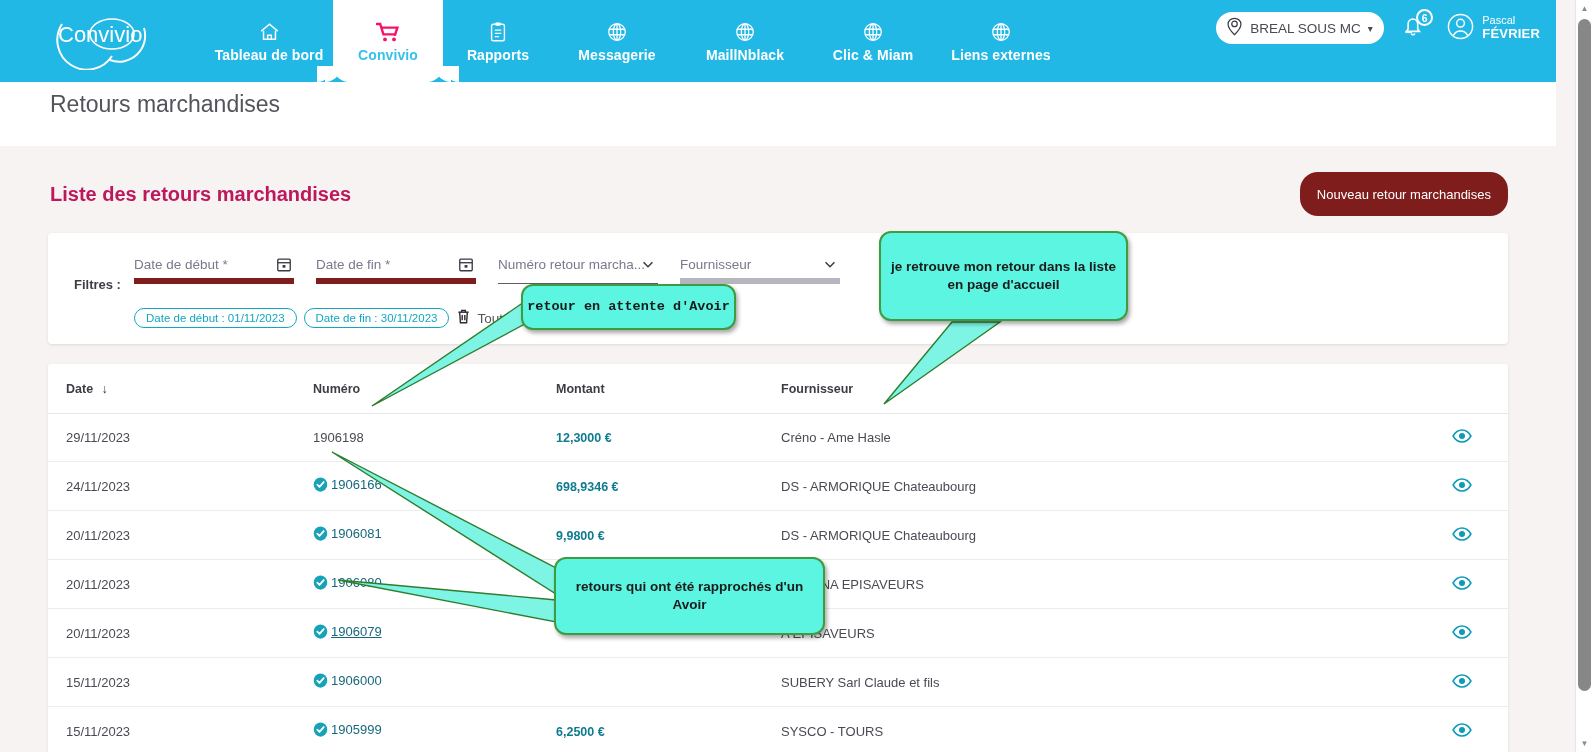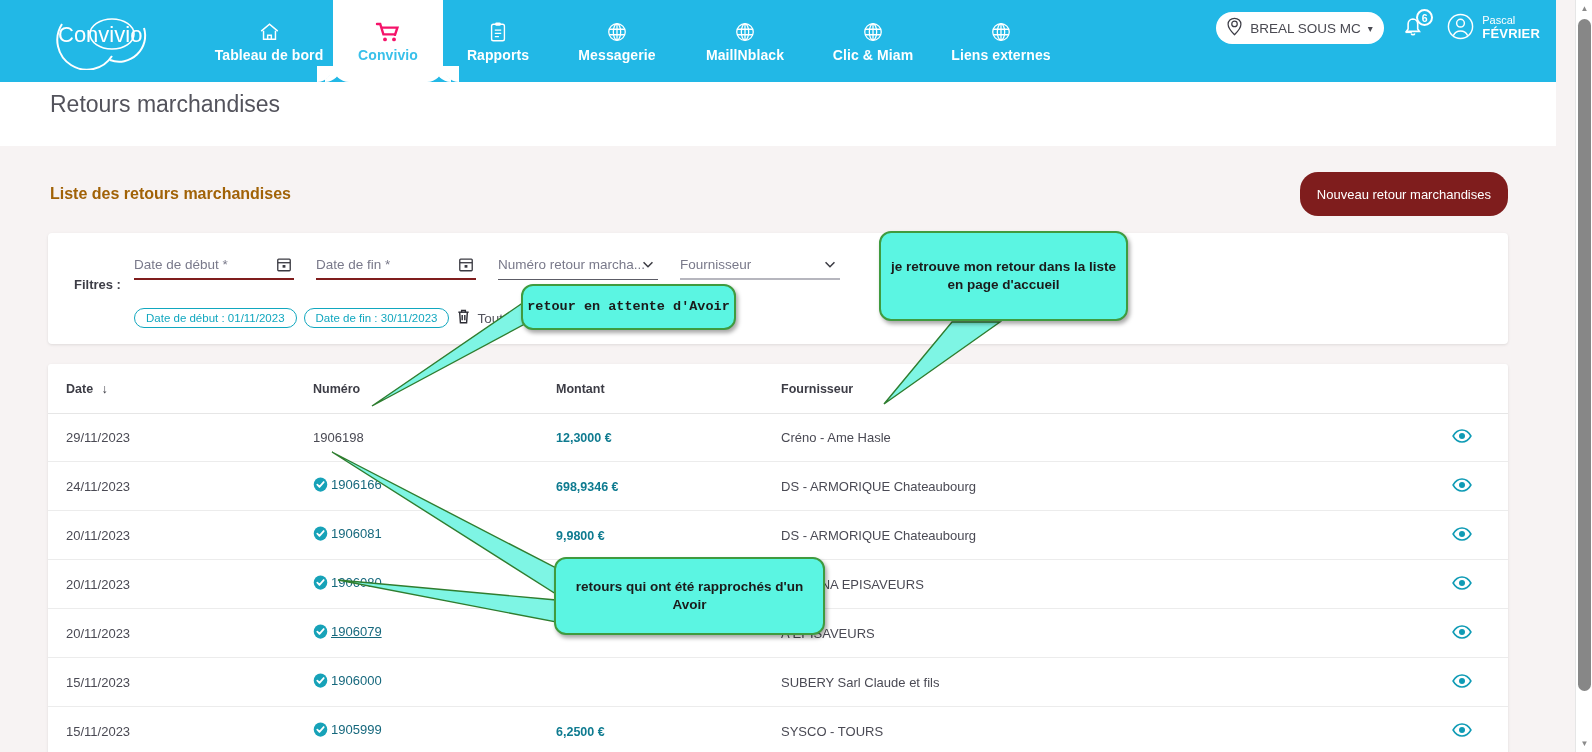--- a/index.html
+++ b/index.html
@@ -72,36 +72,36 @@
     background: #ffffff; padding: 6px 0 0 50px;
   }
   .breadcrumb { font-size: 11.5px; color: #8a8a92; }
   .page-title { font-size: 23px; color: #53535c; font-weight: normal; margin-top: 3px; }
 
   
   .content { position: absolute; left: 0; top: 146px; width: 1556px; bottom: 0; background: #f7f3f3; }
   .section-head {
     display: flex; align-items: center; padding: 26px 48px 0 50px;
   }
-  .section-title { font-size: 16px; font-weight: bold; color: #a16207; }
+  .section-title { font-size: 20px; font-weight: bold; color: #be185d; }
   .btn-primary {
     margin-left: auto; background: #7f1d1d; color: #fff; border: none;
     border-radius: 18px; height: 44px; padding: 0 17px;
     font-size: 13px; font-family: inherit; cursor: pointer; white-space: nowrap;
   }
 
   
   .card {
     margin: 17px 48px 0 48px; background: #ffffff; border-radius: 4px;
     box-shadow: 0 1px 3px rgba(0,0,0,.10);
   }
   .filters { display: flex; align-items: flex-start; padding: 24px 0 16px 26px; flex-wrap: wrap; }
   .filters-label { font-size: 13px; font-weight: bold; color: #3d3d46; padding-top: 20px; width: 60px; }
   .fields { display: flex; gap: 22px; }
-  .field { position: relative; width: 160px; border-bottom: 2px solid #7f1d1d; padding-bottom: 5px; }
+  .field { position: relative; width: 160px; border-bottom: 6px solid #7f1d1d; padding-bottom: 5px; }
   .field.sel { width: 160px; border-bottom: 1px solid #5c5c66; }
   .field-ph { font-size: 13.5px; color: #79798a; display: block; padding-bottom: 1px; }
   .field-ico { position: absolute; right: 2px; top: -1px; }
   .chips-row { display: flex; align-items: center; gap: 7px; padding: 0 0 16px 86px; }
   .chip {
     border: 1px solid #11a7bf; color: #11a7bf; border-radius: 13px;
     font-size: 11.5px; padding: 3px 11px; white-space: nowrap; cursor: pointer;
   }
   .clear-all { display: flex; align-items: center; gap: 6px; cursor: pointer; }
   .clear-all span { font-size: 13.5px; color: #55555e; }

